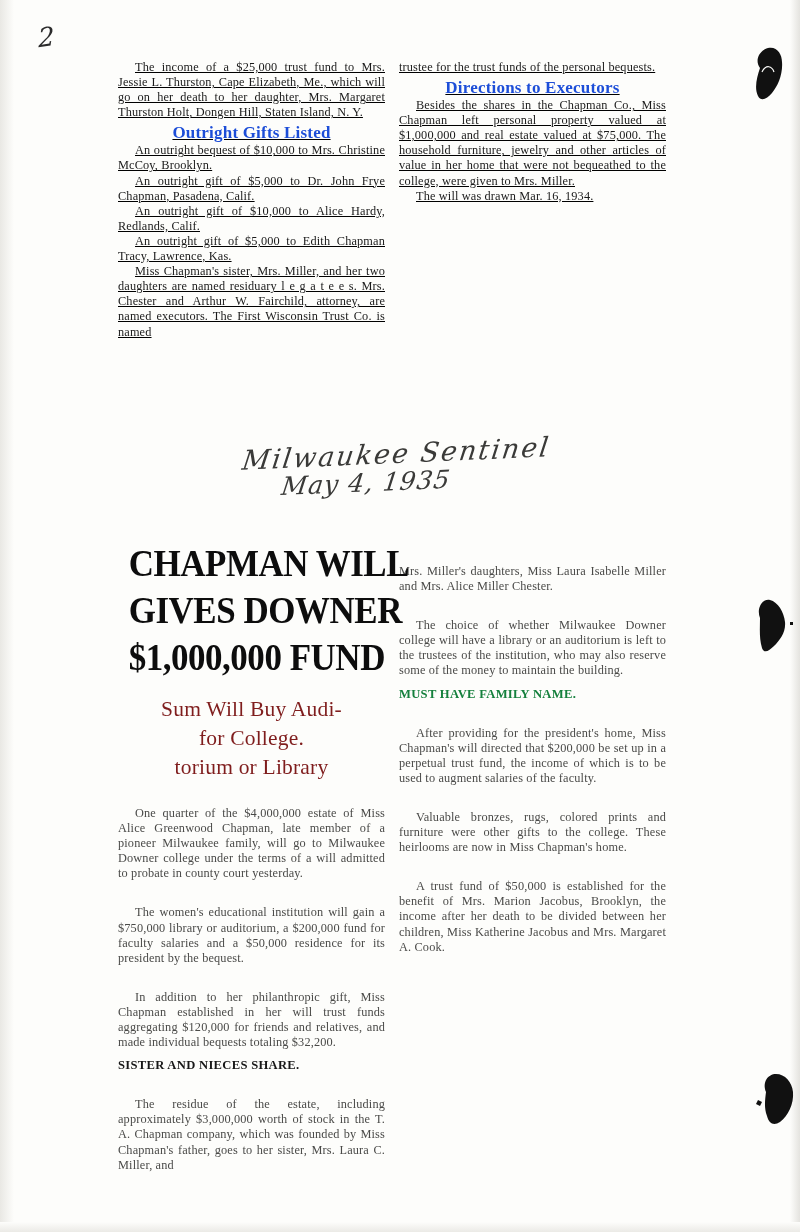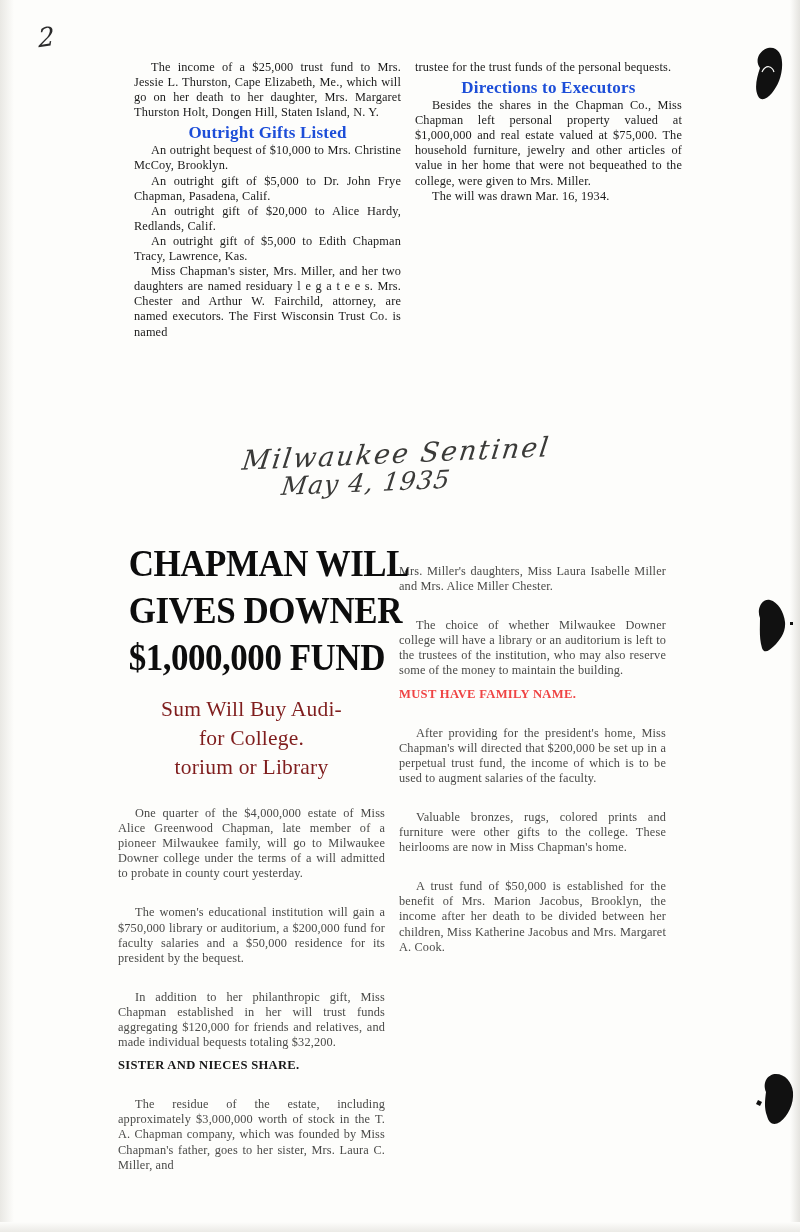--- a/index.html
+++ b/index.html
@@ -46,23 +46,24 @@
     font-family: "DejaVu Serif", serif;
     font-style: italic;
     font-size: 26px;
     color: #2b2b2b;
     transform: rotate(-8deg) skewX(-6deg);
   }
 
   
   .clip-top {
     position: absolute;
-    left: 134px;
+    left: 118px;
     top: 60px;
     width: 548px;
+    text-decoration: underline;
   }
   .cols2 {
     display: flex;
     gap: 14px;
   }
   .col {
     width: 267px;
   }
   .body-text {
     font-family: "Liberation Serif", serif;
@@ -93,21 +94,21 @@
   .subhead-left {
     font-family: "Liberation Serif", serif;
     font-weight: bold;
     font-size: 12.6px;
     line-height: 16px;
     text-align: left;
     color: #171717;
     margin: 7px 0 3px 0;
     letter-spacing: 0.3px;
   }
-  .subhead-left.light { color: #ef4444; }
+  .subhead-left.light { color: #15803d; }
 
   
   .handwriting {
     position: absolute;
     left: 243px;
     top: 438px;
     font-family: "DejaVu Serif", serif;
     font-style: italic;
     color: #3a3a38;
     transform: rotate(-2.5deg);
@@ -179,21 +180,21 @@
   </svg>
 
   <div class="clip-top">
     <div class="cols2">
 
       <div class="col">
         <p class="body-text">The income of a $25,000 trust fund to Mrs. Jessie L. Thurston, Cape Elizabeth, Me., which will go on her death to her daughter, Mrs. Margaret Thurston Holt, Dongen Hill, Staten Island, N. Y.</p>
         <div class="subhead">Outright Gifts Listed</div>
         <p class="body-text">An outright bequest of $10,000 to Mrs. Christine McCoy, Brooklyn.</p>
         <p class="body-text">An outright gift of $5,000 to Dr. John Frye Chapman, Pasadena, Calif.</p>
-        <p class="body-text">An outright gift of $20,000 to Alice Hardy, Redlands, Calif.</p>
+        <p class="body-text">An outright gift of $10,000 to Alice Hardy, Redlands, Calif.</p>
         <p class="body-text">An outright gift of $5,000 to Edith Chapman Tracy, Lawrence, Kas.</p>
         <p class="body-text">Miss Chapman's sister, Mrs. Miller, and her two daughters are named residuary l e g a t e e s. Mrs. Chester and Arthur W. Fairchild, attorney, are named executors. The First Wisconsin Trust Co. is named</p>
       </div>
 
       <div class="col">
         <p class="body-text noindent">trustee for the trust funds of the personal bequests.</p>
         <div class="subhead">Directions to Executors</div>
         <p class="body-text">Besides the shares in the Chapman Co., Miss Chapman left personal property valued at $1,000,000 and real estate valued at $75,000. The household furniture, jewelry and other articles of value in her home that were not bequeathed to the college, were given to Mrs. Miller.</p>
         <p class="body-text">The will was drawn Mar. 16, 1934.</p>
       </div>

